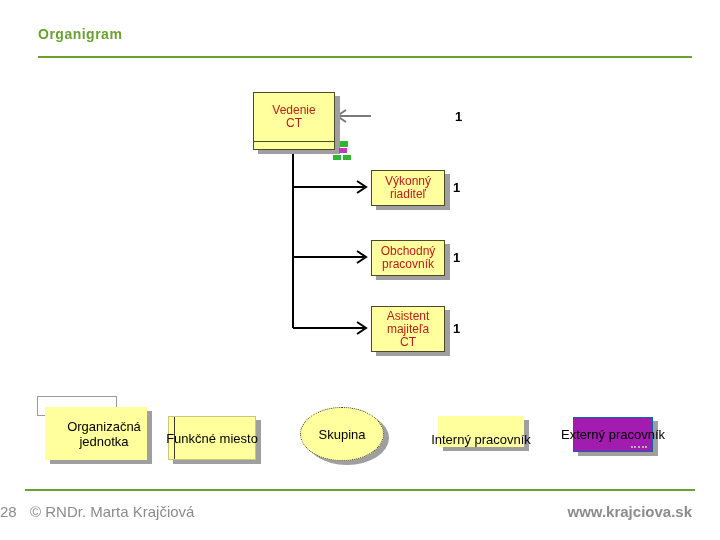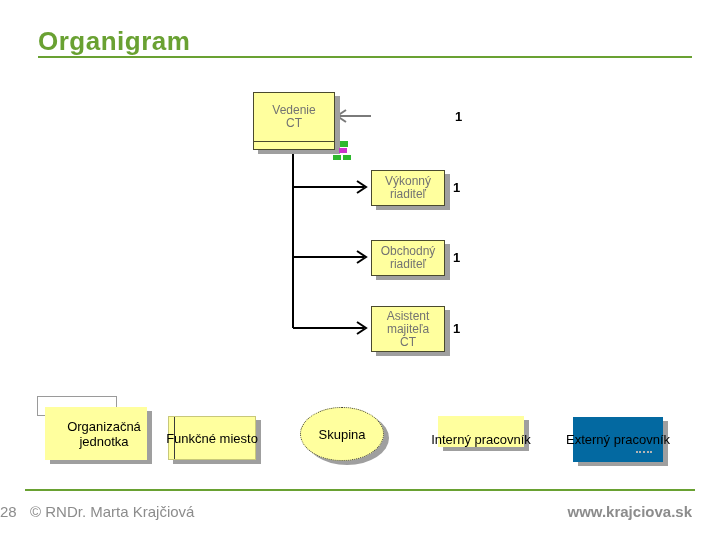--- a/index.html
+++ b/index.html
@@ -6,37 +6,37 @@
   body{
     width:720px;height:540px;background:#ffffff;
     font-family:"Liberation Sans", sans-serif;
     position:relative;overflow:hidden;
   }
   .slide{position:absolute;inset:0;}
 
   
   .page-title{
     position:absolute;left:38px;top:26px;
-    font-size:26px;font-weight:bold;color:#69A132;
+    font-size:14px;font-weight:bold;color:#69A132;
     letter-spacing:0.5px;
   }
   .title-rule{
     position:absolute;left:38px;top:56px;width:654px;height:2px;
     background:#69A132;
   }
 
   
   .node{
     position:absolute;
     background:#FFFF9E;
     border:1px solid #4a4a2e;
     box-shadow:5px 4px 0 #9f9f9f;
     display:flex;align-items:center;justify-content:center;
     text-align:center;
-    font-size:12px;line-height:13px;color:#737373;
+    font-size:12px;line-height:13px;color:#b91c1c;
     white-space:pre-line;
     z-index:2;
   }
   .count{
     position:absolute;font-size:13px;font-weight:bold;color:#000;z-index:3;
   }
 
   
   .root-box{padding-bottom:8px;}
   .root-compartment{
@@ -72,21 +72,21 @@
   .lg-position .vline{
     position:absolute;left:5px;top:0;bottom:0;width:1px;background:#3a3a3a;
   }
   .lg-group{
     left:300px;top:407px;width:82px;height:52px;
     border-radius:50%;border:1px dotted #333;
   }
   .lg-internal{left:438px;top:416px;width:86px;height:31px;align-items:flex-end;}
   .lg-external{
     left:573px;top:417px;width:78px;height:33px;
-    background:#0369a1;border:6px solid #0369a1;
+    background:#a21caf;border:1px solid #0369a1;
   }
   .tiny-note-mark{
     position:absolute;right:5px;bottom:3px;width:16px;height:3px;
     border-bottom:2px dotted #b4b4b4;
   }
 
   
   .footer-rule{
     position:absolute;left:25px;top:489px;width:670px;height:2px;background:#69A132;
   }
@@ -138,21 +138,21 @@
   <span class="count" style="left:455px;top:109px;">1</span>
 
   <div class="node" style="left:371px;top:170px;width:72px;height:34px;">
     <span>Výkonný
 riaditeľ</span>
   </div>
   <span class="count" style="left:453px;top:180px;">1</span>
 
   <div class="node" style="left:371px;top:240px;width:72px;height:34px;">
     <span>Obchodný
-riaditeľ</span>
+pracovník</span>
   </div>
   <span class="count" style="left:453px;top:250px;">1</span>
 
   <div class="node" style="left:371px;top:306px;width:72px;height:44px;">
     <span>Asistent
 majiteľa
 CT</span>
   </div>
   <span class="count" style="left:453px;top:321px;">1</span>
 

